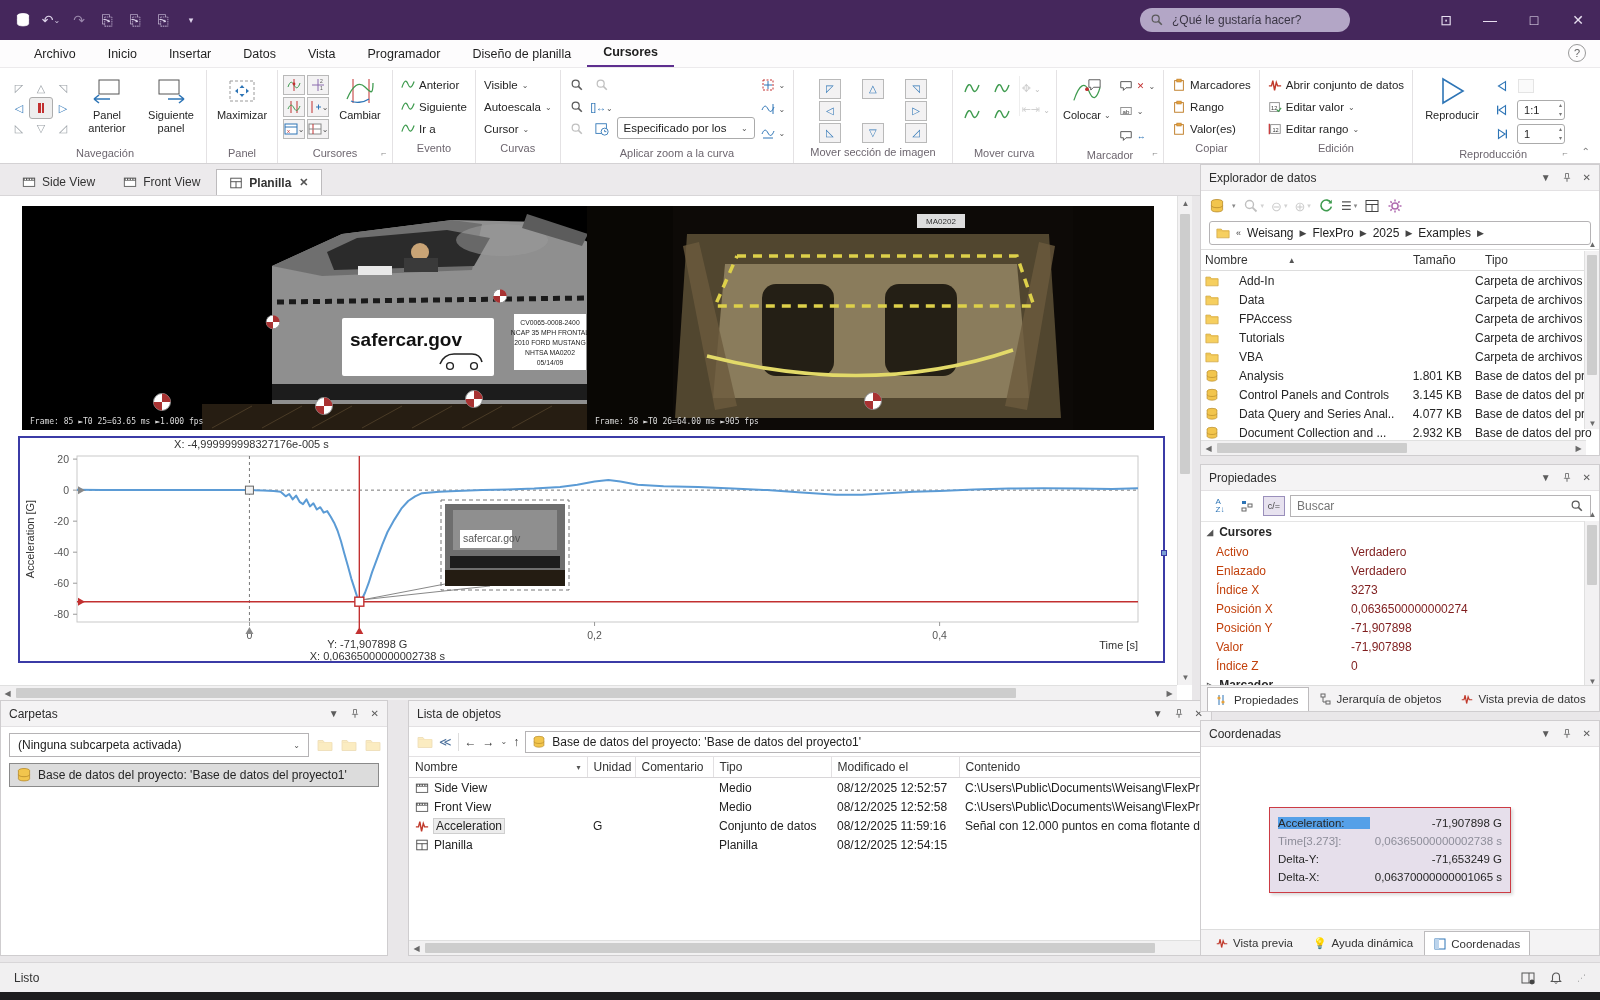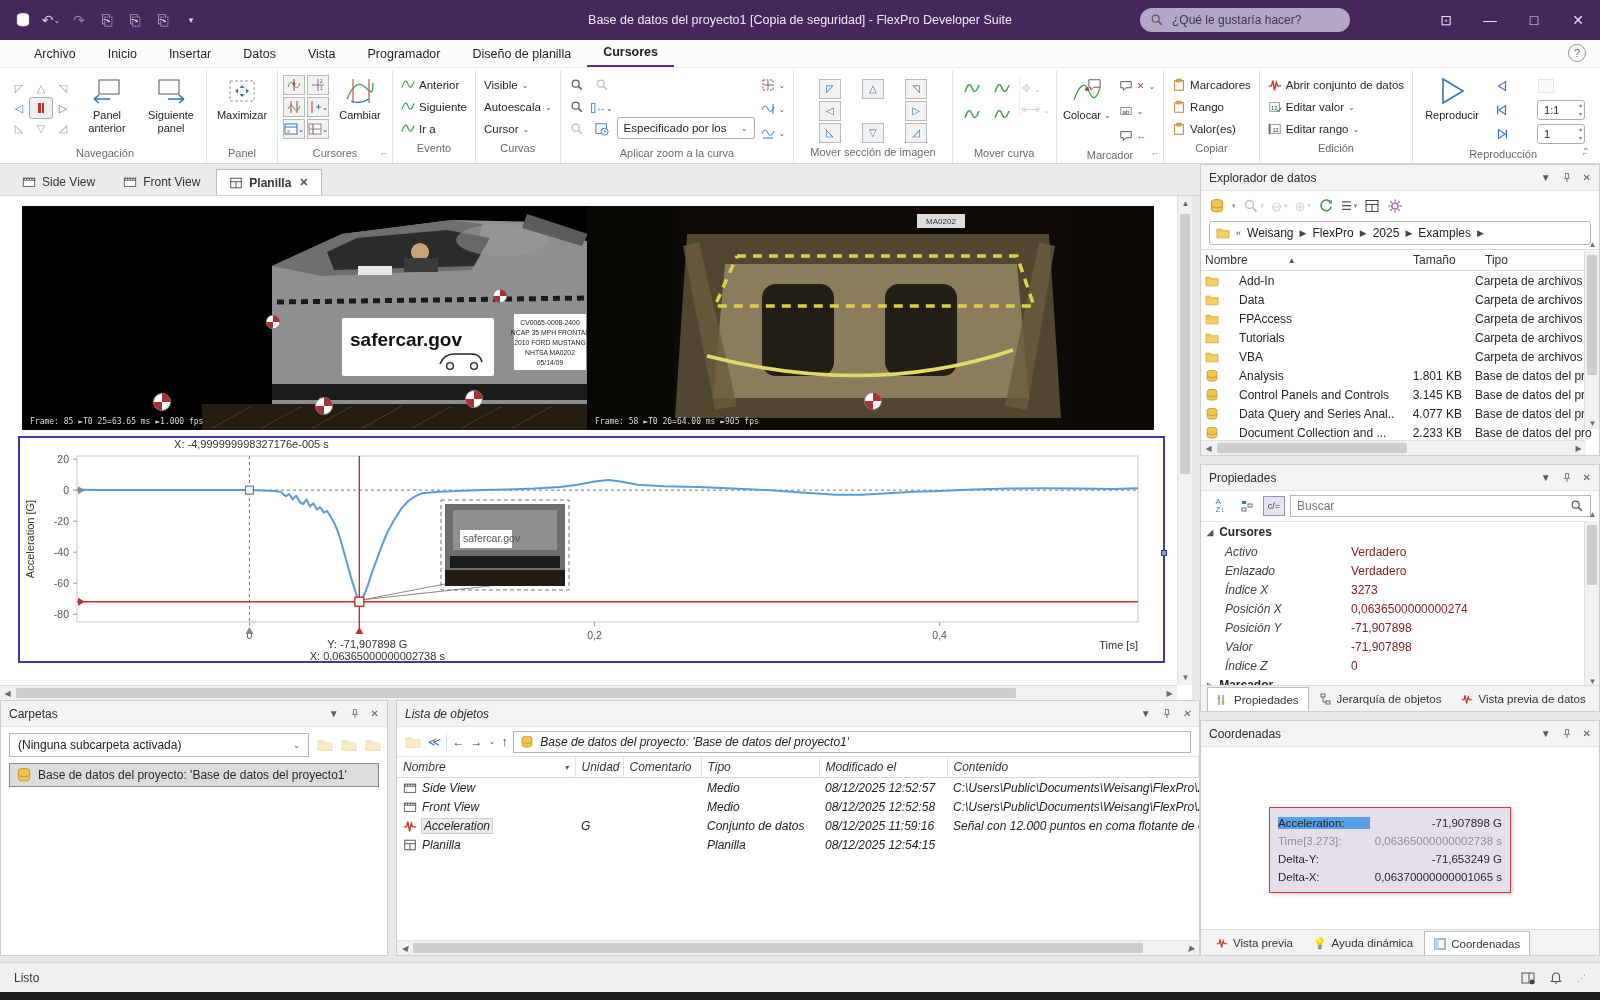--- a/index.html
+++ b/index.html
@@ -95,21 +95,21 @@
   .xcol-size{width:62px;text-align:right;flex:none;white-space:nowrap;}
   .xcol-type{width:128px;flex:none;padding-left:8px;white-space:nowrap;overflow:hidden;}
 
   
   .ptoolbar{height:30px;display:flex;align-items:center;gap:5px;padding:0 8px;}
   .pminibtn{width:22px;height:20px;border:1px solid transparent;display:flex;align-items:center;justify-content:center;font-size:9px;color:#444;}
   .pminibtn.pressed{border-color:#9a8fbb;background:#e7e2ef;}
   .psearch{flex:1;height:22px;border:1px solid #b5b3b5;display:flex;align-items:center;padding:0 6px;}
   .psearch input{border:0;outline:none;flex:1;font-size:12px;font-family:"Liberation Sans",sans-serif;color:#333;}
   .prow{display:flex;height:19px;align-items:center;font-size:12px;}
-  .prow .pn{width:150px;padding-left:24px;color:#404040;font-style:italic;}
+  .prow .pn{width:150px;padding-left:15px;color:#c2410c;}
   .prow .pv{flex:1;color:#7f1d1d;}
   .psec{display:flex;height:20px;align-items:center;font-weight:bold;font-size:12px;gap:6px;padding-left:6px;}
   .bottom-tabs{position:absolute;left:0;bottom:0;height:26px;display:flex;align-items:flex-end;padding-left:6px;gap:2px;width:100%;background:#f4f3f4;border-top:1px solid #ddd;}
   .btab{display:flex;align-items:center;gap:5px;height:24px;padding:0 9px;font-size:11.5px;color:#333;white-space:nowrap;}
   .btab.active{background:#fff;border:1px solid #bdbbbd;border-bottom:0;}
 
   
   .coordbox{position:absolute;left:68px;top:86px;width:242px;border:1px solid #cc3b44;background:#e6dfeb;padding:6px 8px;box-shadow:2px 2px 3px rgba(0,0,0,.15);}
   .crow{display:flex;height:18px;font-size:11.5px;align-items:center;}
   .crow .cl{width:92px;}
@@ -216,21 +216,20 @@
           <use href="#f-db"></use>
         </svg>
       </span>
     <span class="qi">↶<span class="chev" style="color:#cfc4de">⌄</span></span>
     <span class="qi" style="opacity:.55">↷</span>
     <span class="qi">⎘</span>
     <span class="qi">⎘</span>
     <span class="qi">⎘</span>
     <span class="qi" style="font-size:9px">▾</span>
   </div>
-  <div class="title-text">Base de datos del proyecto1 [Copia de seguridad] - FlexPro Developer Suite</div>
   <div class="tsearch">
     <svg class="i14">
         <use href="#f-mag"></use>
       </svg>
     <input placeholder="¿Qué le gustaría hacer?" style="">
   </div>
   <div class="winbtns">
     <div class="winbtn">⊡</div>
     <div class="winbtn">—</div>
     <div class="winbtn">□</div>
@@ -639,21 +638,21 @@
   <div class="rgroup" style="border-right:0">
     <div class="rgbody" style="gap:8px;">
       <div class="btn-lg" style="width:70px">
         <span class="big">
             <svg width="30" height="30" viewBox="0 0 30 30">
               <path d="M6 3l20 12L6 27z" fill="none" stroke="#2e75b6" stroke-width="1.6"></path>
             </svg>
           </span>
         <span>Reproducir</span>
       </div>
-      <div style="display:grid;grid-template-columns:22px 52px;grid-auto-rows:24px;align-items:center;justify-items:start;padding-top:2px;gap:0 20px;">
+      <div style="display:grid;grid-template-columns:22px 52px;grid-auto-rows:24px;align-items:center;justify-items:start;padding-top:2px;gap:0 0;">
         <span>
             <svg class="i14" viewBox="0 0 16 16">
               <path d="M12 3L4 8l8 5z" fill="none" stroke="#2e75b6" stroke-width="1.3"></path>
             </svg>
           </span>
         <span class="gridbtn disab" style="width:16px;height:14px"></span>
         <span>
             <svg class="i14">
               <use href="#f-prevf"></use>
             </svg>
@@ -865,21 +864,21 @@
     </span>
   </div>
   <div class="fitem">
     <svg class="i16">
         <use href="#f-db"></use>
       </svg>
     <span class="ellip">Base de datos del proyecto: 'Base de datos del proyecto1'</span>
   </div>
 </div>
 
-<div class="panel" style="left:396px;top:700px;width:804px;height:256px;font-style:italic;">
+<div class="panel" style="left:408px;top:700px;width:804px;height:256px;">
   <div class="phead">
     <span>Lista de objetos</span>
     <span class="ptools">
       <span>▼</span>
       <svg class="i12">
           <use href="#f-pin"></use>
         </svg>
       <span>✕</span>
     </span>
   </div>
@@ -1143,21 +1142,21 @@
         <span class="xcol-size">4.077 KB</span>
         <span class="xcol-type">Base de datos del pro</span>
       </div>
     <div class="xrow">
         <span class="xcol-name">
           <svg class="i14">
             <use href="#f-db"></use>
           </svg>
           <span>Document Collection and ...</span>
         </span>
-        <span class="xcol-size">2.233 KB</span>
+        <span class="xcol-size">2.932 KB</span>
         <span class="xcol-type">Base de datos del pro</span>
       </div>
     <div class="xrow">
         <span class="xcol-name">
           <svg class="i14">
             <use href="#f-db"></use>
           </svg>
           <span>FPScript</span>
         </span>
         <span class="xcol-size">2.457 KB</span>

